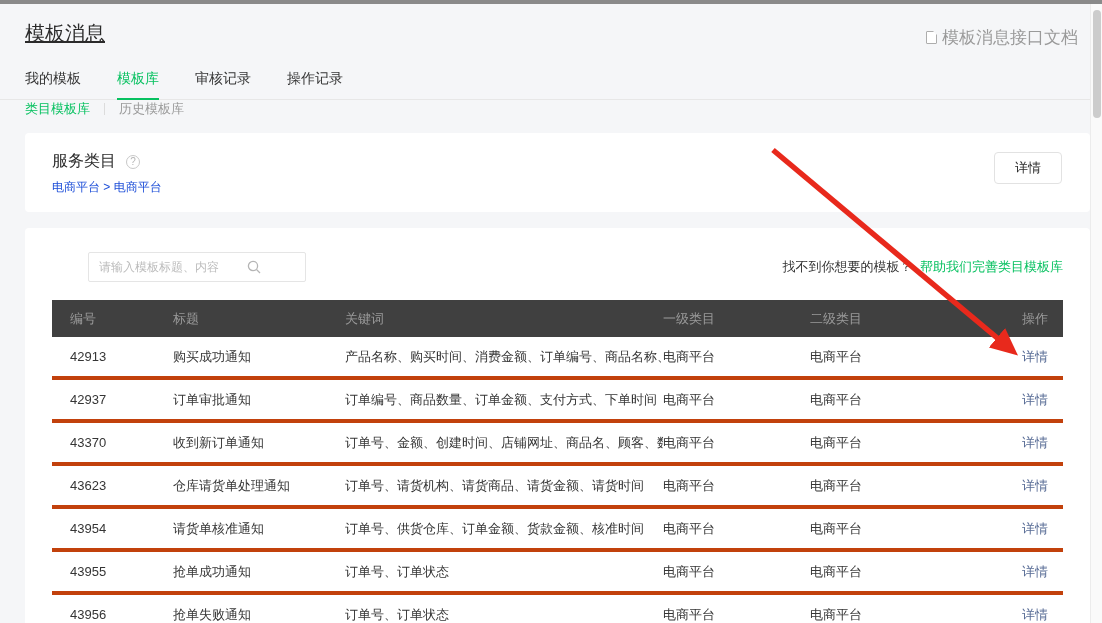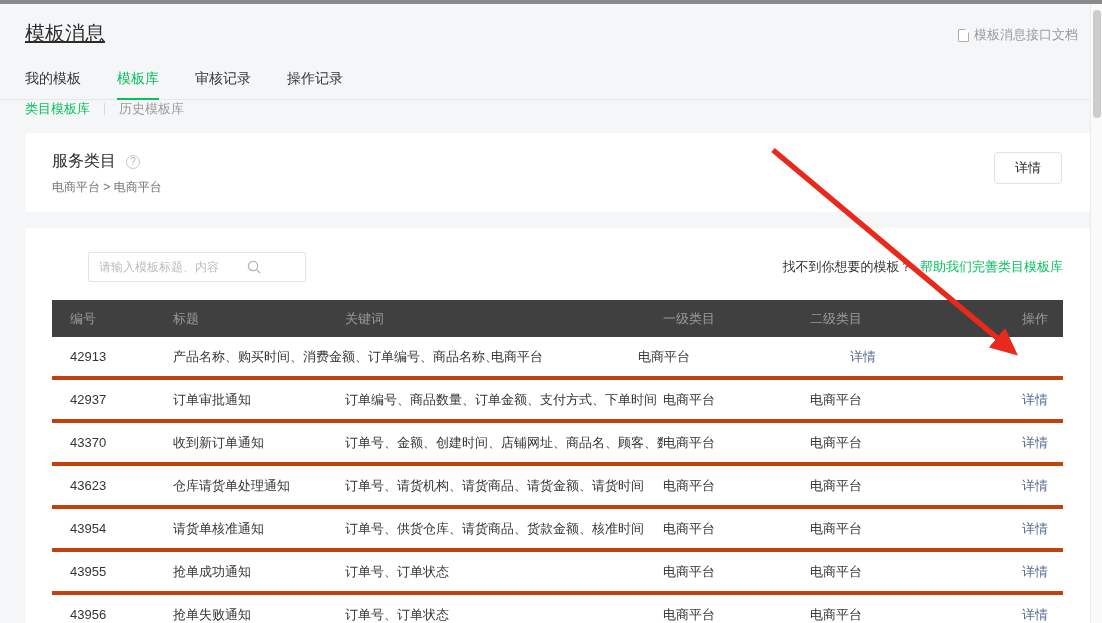--- a/index.html
+++ b/index.html
@@ -9,21 +9,21 @@
 
   
   .top-hbar { position:absolute; top:0; left:0; width:1102px; height:4px; background:#8a8a8a; z-index:40; }
 
   
   .vscroll { position:absolute; top:4px; right:0; width:12px; height:619px; background:#fafafa; border-left:1px solid #ececec; z-index:39; }
   .vthumb { position:absolute; top:6px; left:2px; width:8px; height:108px; background:#cccccc; border-radius:4px; }
 
   
   .page-title { position:absolute; left:25px; top:20px; font-size:20px; font-weight:500; color:#2b2b2b;text-decoration:underline; }
-  .doc-link { position:absolute; right:24px; top:26px; display:flex; align-items:center; gap:5px; font-size:13px; color:#9a9a9a; cursor:pointer; text-decoration:none; }
+  .doc-link { position:absolute; right:24px; top:26px; display:flex; align-items:center; gap:5px; font-size:17px; color:#9a9a9a; cursor:pointer; text-decoration:none; }
   .doc-icon { position:relative; width:11px; height:13px; border:1px solid #adadad; border-radius:1px; background:#fff; }
   .doc-icon::after { content:""; position:absolute; top:-1px; right:-1px; width:0; height:0;
     border-top:4px solid #f5f6f8; border-left:4px solid transparent; border-bottom:4px solid transparent; }
 
   
   .tabs { position:absolute; left:0; top:62px; width:1090px; padding-left:25px; display:flex; gap:36px; border-bottom:1px solid #e7e7e7; }
   .tab { font-size:14px; color:#353535; padding:8px 0 10px 0; cursor:pointer; }
   .tab.active { color:#07c160; border-bottom:2px solid #07c160; margin-bottom:-1px; }
 
   
@@ -33,21 +33,21 @@
   .subtab-divider { width:1px; height:12px; background:#dcdcdc; margin:0 14px; }
 
   
   .card { position:absolute; left:25px; width:1065px; background:#ffffff; border-radius:4px; }
   .card1 { top:133px; height:79px; }
   .card2 { top:228px; height:420px; }
 
   .cat-title-row { position:absolute; left:27px; top:18px; display:flex; align-items:center; gap:10px; }
   .cat-title { font-size:16px; color:#2b2b2b; }
   .help-icon { width:14px; height:14px; border:1px solid #c8c8c8; border-radius:50%; color:#b5b5b5; font-size:10px; line-height:12px; text-align:center; cursor:pointer; }
-  .cat-breadcrumb { position:absolute; left:27px; top:46px; font-size:12px; color:#737373; }
+  .cat-breadcrumb { position:absolute; left:27px; top:46px; font-size:12px; color:#1d4ed8; }
   .detail-btn { position:absolute; right:28px; top:19px; height:32px; padding:0 20px; font-size:13px; color:#2b2b2b;
     background:#fff; border:1px solid #e2e2e2; border-radius:4px; cursor:pointer; font-family:inherit; }
 
   
   .toolbar { display:flex; align-items:center; justify-content:space-between; padding:24px 27px 0 27px; }
   .search-box { position:relative; width:218px; }
   .search-box input { width:218px; height:30px; border:1px solid #e5e5e5; border-radius:2px; padding:0 30px 0 10px;
     font-size:12px; color:#353535; outline:none; font-family:inherit;margin-left:36px; }
   .search-box input::placeholder { color:#bcbcbc; }
   .search-icon { position:absolute; right:8px; top:7px; cursor:pointer; }
@@ -132,20 +132,21 @@
         <div class="c c1">编号</div>
         <div class="c c2">标题</div>
         <div class="c c3">关键词</div>
         <div class="c c4">一级类目</div>
         <div class="c c5">二级类目</div>
         <div class="c c6">操作</div>
       </div>
 
       <div class="trow tbody-row">
         <div class="c c1">42913</div>
+        <div class="c c2">购买成功通知</div>
         <div class="c c3">产品名称、购买时间、消费金额、订单编号、商品名称、支...</div>
         <div class="c c4">电商平台</div>
         <div class="c c5">电商平台</div>
         <div class="c c6"><a class="detail-link">详情</a></div>
       </div>
 
       <div class="trow tbody-row">
         <div class="c c1">42937</div>
         <div class="c c2">订单审批通知</div>
         <div class="c c3">订单编号、商品数量、订单金额、支付方式、下单时间</div>
@@ -168,21 +169,21 @@
         <div class="c c2">仓库请货单处理通知</div>
         <div class="c c3">订单号、请货机构、请货商品、请货金额、请货时间</div>
         <div class="c c4">电商平台</div>
         <div class="c c5">电商平台</div>
         <div class="c c6"><a class="detail-link">详情</a></div>
       </div>
 
       <div class="trow tbody-row">
         <div class="c c1">43954</div>
         <div class="c c2">请货单核准通知</div>
-        <div class="c c3">订单号、供货仓库、请货商品、货款金额、核准时间</div>
+        <div class="c c3">订单号、供货仓库、订单金额、货款金额、核准时间</div>
         <div class="c c4">电商平台</div>
         <div class="c c5">电商平台</div>
         <div class="c c6"><a class="detail-link">详情</a></div>
       </div>
 
       <div class="trow tbody-row">
         <div class="c c1">43955</div>
         <div class="c c2">抢单成功通知</div>
         <div class="c c3">订单号、订单状态</div>
         <div class="c c4">电商平台</div>

